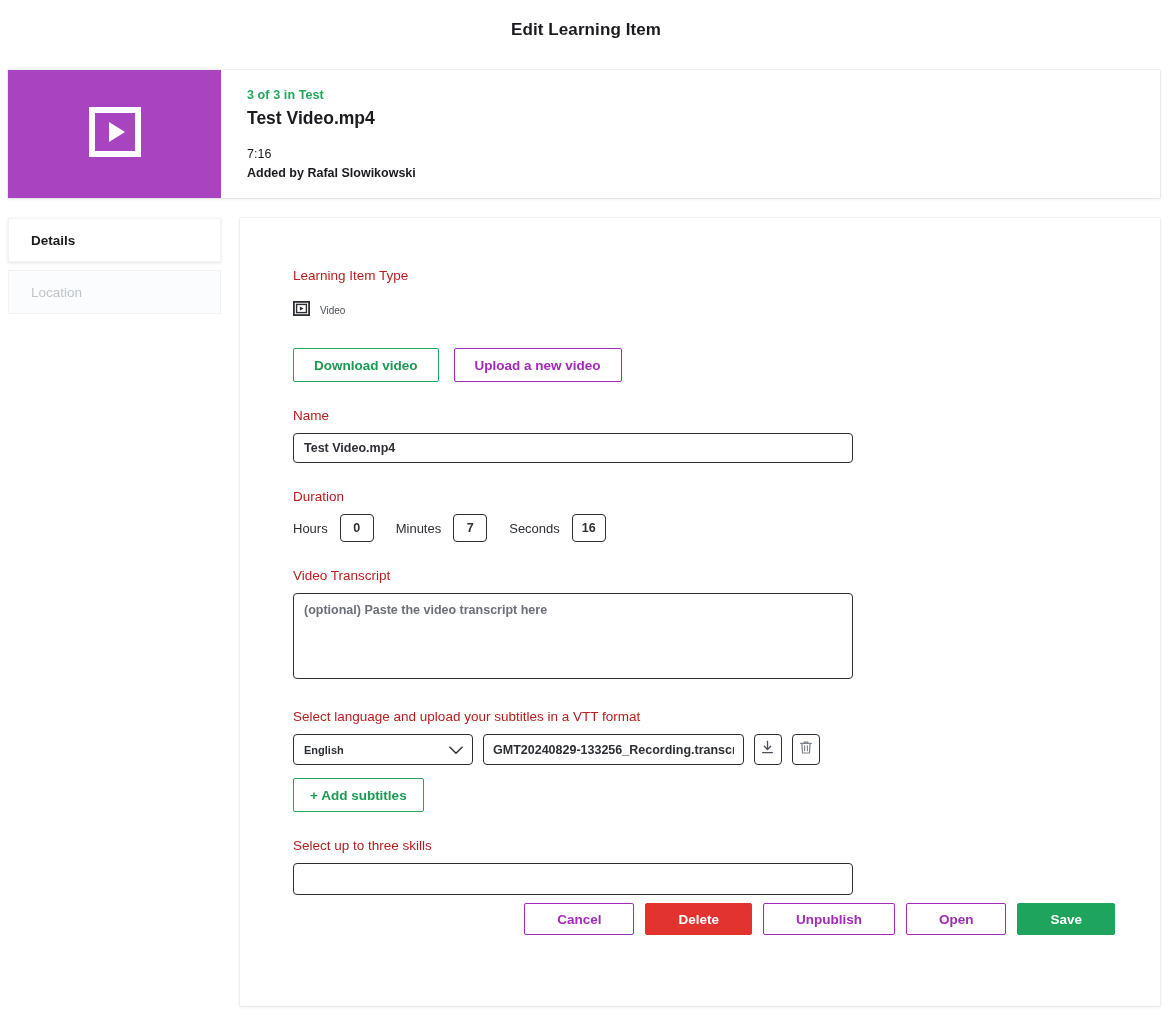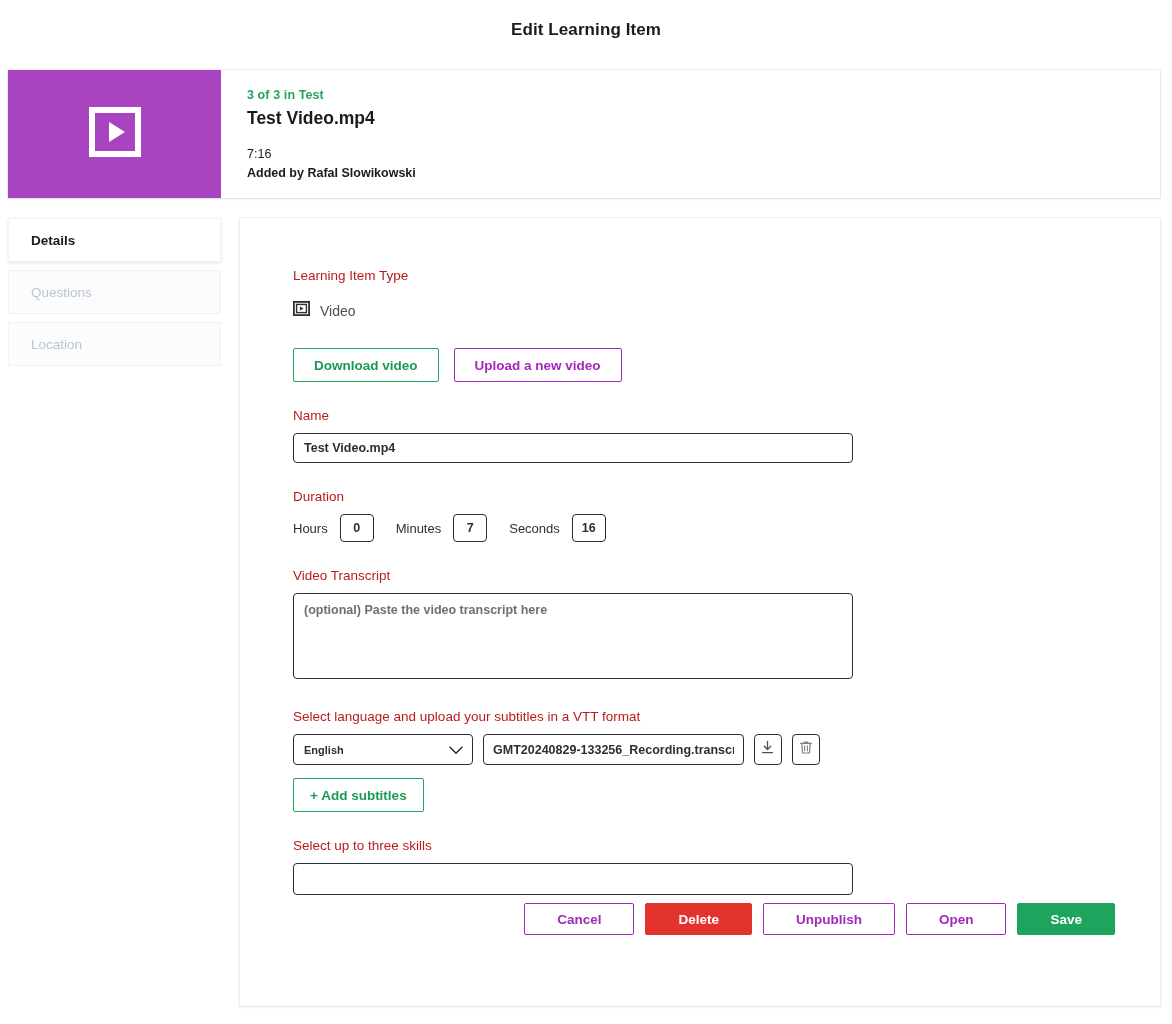--- a/index.html
+++ b/index.html
@@ -127,21 +127,21 @@
     color: #b91c1c;
     margin-bottom: 10px;
   }
   .type-row {
     display: flex;
     align-items: center;
     gap: 10px;
     margin-top: 18px;
   }
   .type-label {
-    font-size: 14px;
+    font-size: 10px;
     color: #4a4f57;
   }
 
   
   .btn {
     display: inline-flex;
     align-items: center;
     justify-content: center;
     font-family: "Liberation Sans", sans-serif;
     font-size: 13.5px;
@@ -328,23 +328,20 @@
       <div class="banner-eyebrow">3 of 3 in Test</div>
       <div class="banner-name">Test Video.mp4</div>
       <div class="banner-duration">7:16</div>
       <div class="banner-author">Added by Rafal Slowikowski</div>
     </div>
   </div>
 
   <div class="sidebar">
     <div class="tab active">
       <span>Details</span>
-    </div>
-    <div class="tab disabled">
-      <span>Questions</span>
     </div>
     <div class="tab disabled">
       <span>Location</span>
     </div>
   </div>
 
   <div class="main-card">
     <div class="form">
 
       <div class="field-label">Learning Item Type</div>

